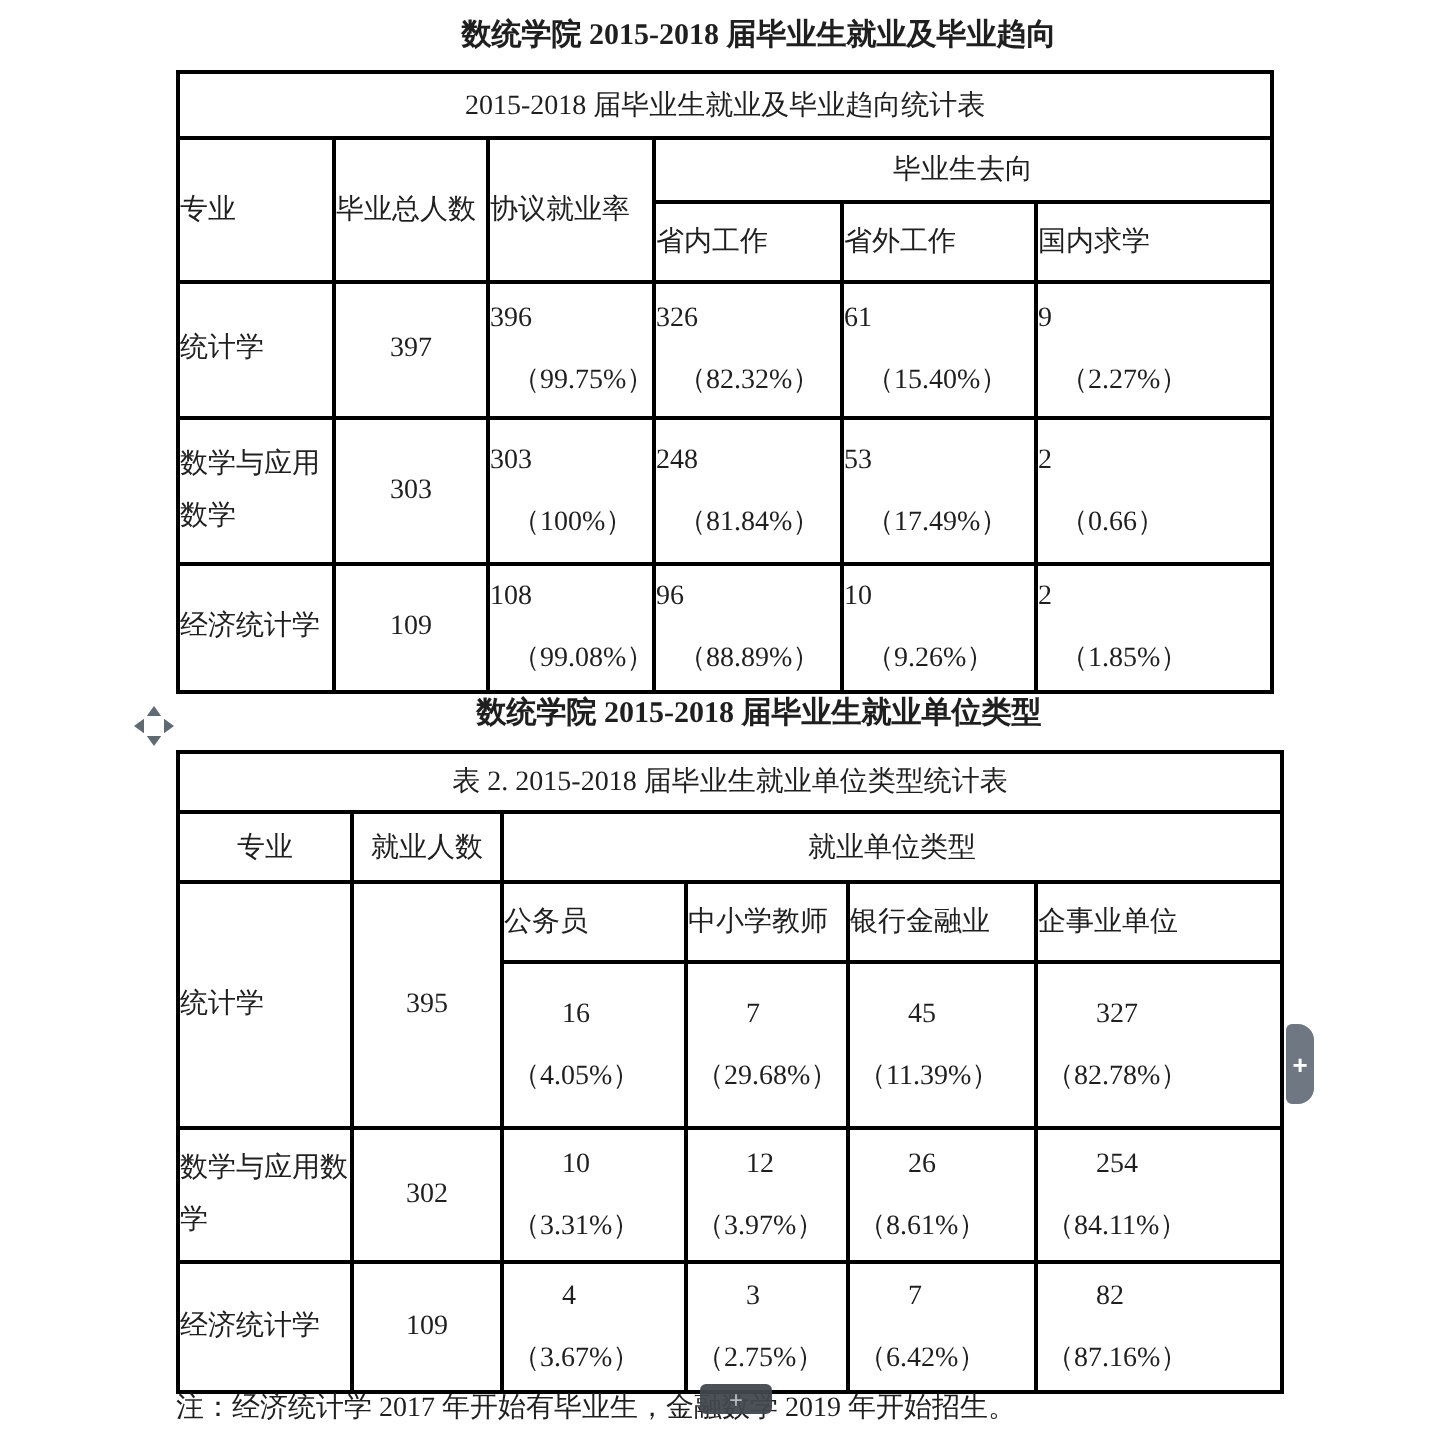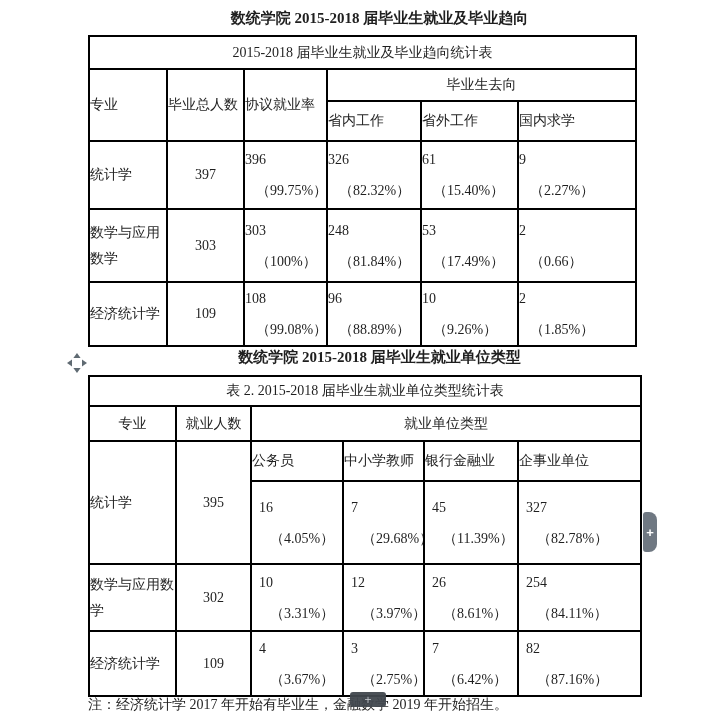--- a/index.html
+++ b/index.html
@@ -8,22 +8,22 @@
   .title{position:absolute;left:0;width:717px;text-align:center;font-weight:bold;
          font-size:15px;line-height:20px;margin-left:21px;}
   .t{position:absolute;border-collapse:collapse;table-layout:fixed;font-size:14px;color:#1f1f1f;border-radius:18px;}
   .t td{border:2px solid #000;padding:0;vertical-align:middle;overflow:hidden;}
   .cap{text-align:center;}
   .hl{padding-left:3px;text-align:left;}
   .ctr{text-align:center;}
   .major{padding-left:3px;text-align:left;line-height:26px;}
   .stat .num{line-height:31px;}
   .stat .pct{padding-left:11px;line-height:31px;}
-  .t2 .stat .num{padding-left:7px;}
-  .t2 .stat .pct{padding-left:18px;}
+  .t2 .stat .num{padding-left:29px;}
+  .t2 .stat .pct{padding-left:4px;}
   #footnote{position:absolute;left:88px;top:696px;font-size:14px;line-height:18px;}
   #move-handle{position:absolute;left:66px;top:352px;width:22px;height:22px;cursor:move;}
   #side-flap{position:absolute;left:643px;top:512px;width:14px;height:40px;background:#6f7882;
              border-radius:3px 8px 8px 3px;display:flex;align-items:center;justify-content:center;
              color:#fff;font-size:13px;font-weight:bold;font-family:"Liberation Sans",sans-serif;}
   #cursor-blob{position:absolute;left:350px;top:692px;width:36px;height:15px;background:#42484f;
                opacity:.95;border-radius:3px;display:flex;align-items:center;justify-content:center;
                color:#b7bcc1;font-size:12px;line-height:1;font-family:"Liberation Sans",sans-serif;}
   tr.h33{height:33px} tr.h32{height:32px} tr.h40{height:40px} tr.h68{height:68px}
   tr.h73{height:73px} tr.h59{height:59px} tr.h30{height:30px} tr.h35{height:35px}

